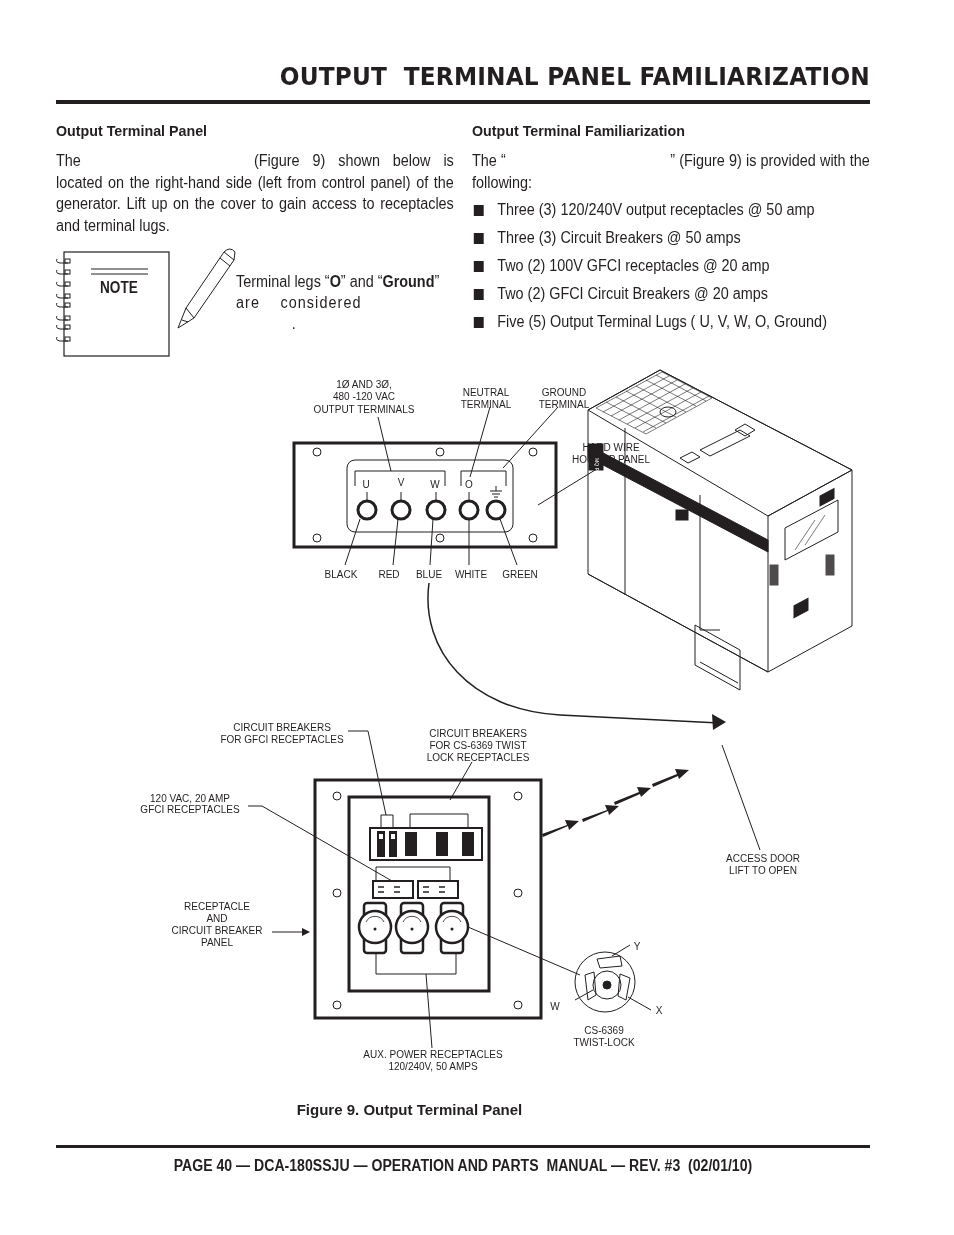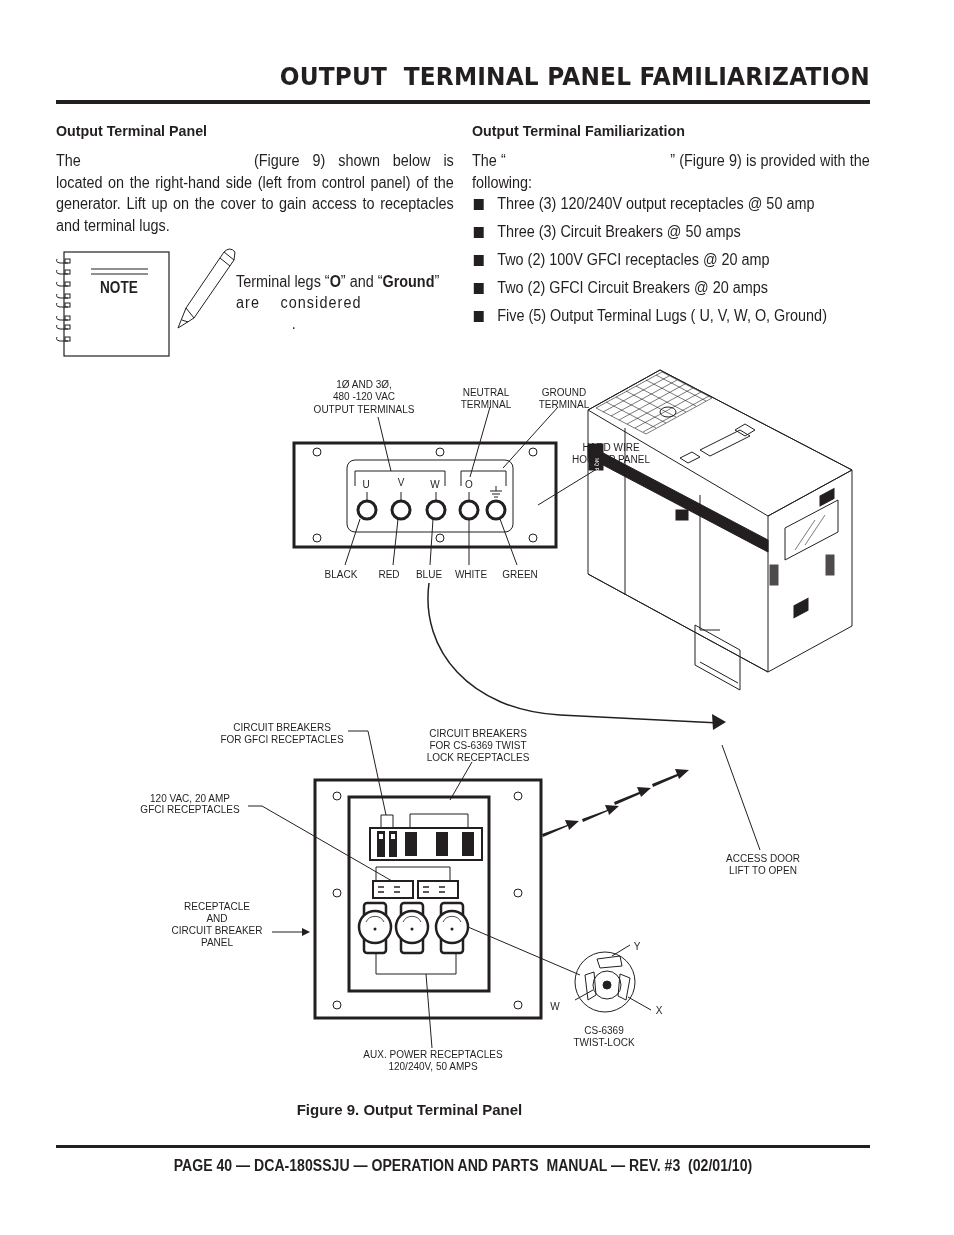--- a/index.html
+++ b/index.html
@@ -9,21 +9,21 @@
   .title-rule { left: 56px; top: 100px; width: 814px; height: 4px; background: #231f20; }
   .section-heading { font-weight: bold; font-size: 15.5px; transform: scaleX(0.92); transform-origin: left center; white-space: nowrap; }
   .body-text { font-size: 16px; line-height: 21.5px; transform: scaleX(0.9); transform-origin: left top; }
   .para { left: 56px; top: 150px; width: 442px; text-align: justify; }
   .para .gap { display: inline-block; width: 178px; }
   .note-box { left: 56px; top: 251px; width: 114px; height: 106px; }
   .note-text { left: 236px; top: 271px; width: 240px; font-size: 16px; line-height: 21px; transform: scaleX(0.9); transform-origin: left top; }
   .note-text .spaced { letter-spacing: 1.2px; }
   .right-intro { left: 472px; top: 150px; width: 442px; text-align: justify; }
   .right-intro .gap { display: inline-block; width: 178px; }
-  .bullets { left: 472px; top: 193px; list-style: none; margin: 0; padding: 0; }
+  .bullets { left: 472px; top: 199px; list-style: none; margin: 0; padding: 0; }
   .bullets li { position: relative; height: 28px; font-size: 16px; line-height: 22px; padding-left: 28px; white-space: nowrap; transform: scaleX(0.9); transform-origin: left top; }
   .bullets li .sq { position: absolute; left: 2px; top: 6px; width: 11px; height: 11px; background: #231f20; }
   .figure { left: 0; top: 360px; width: 954px; height: 720px; }
   .fig-label { font-size: 10px; fill: #231f20; font-family: "Liberation Sans", sans-serif; }
   .caption { left: 0; width: 819px; top: 1101px; text-align: center; font-weight: bold; font-size: 15px; }
   .footer-rule { left: 56px; top: 1145px; width: 814px; height: 3px; background: #231f20; }
   .footer { left: 56px; width: 814px; top: 1157px; text-align: center; font-weight: bold; font-size: 16px; transform: scaleX(0.88); transform-origin: center; white-space: pre; }
 </style>
 </head>
 <body>

